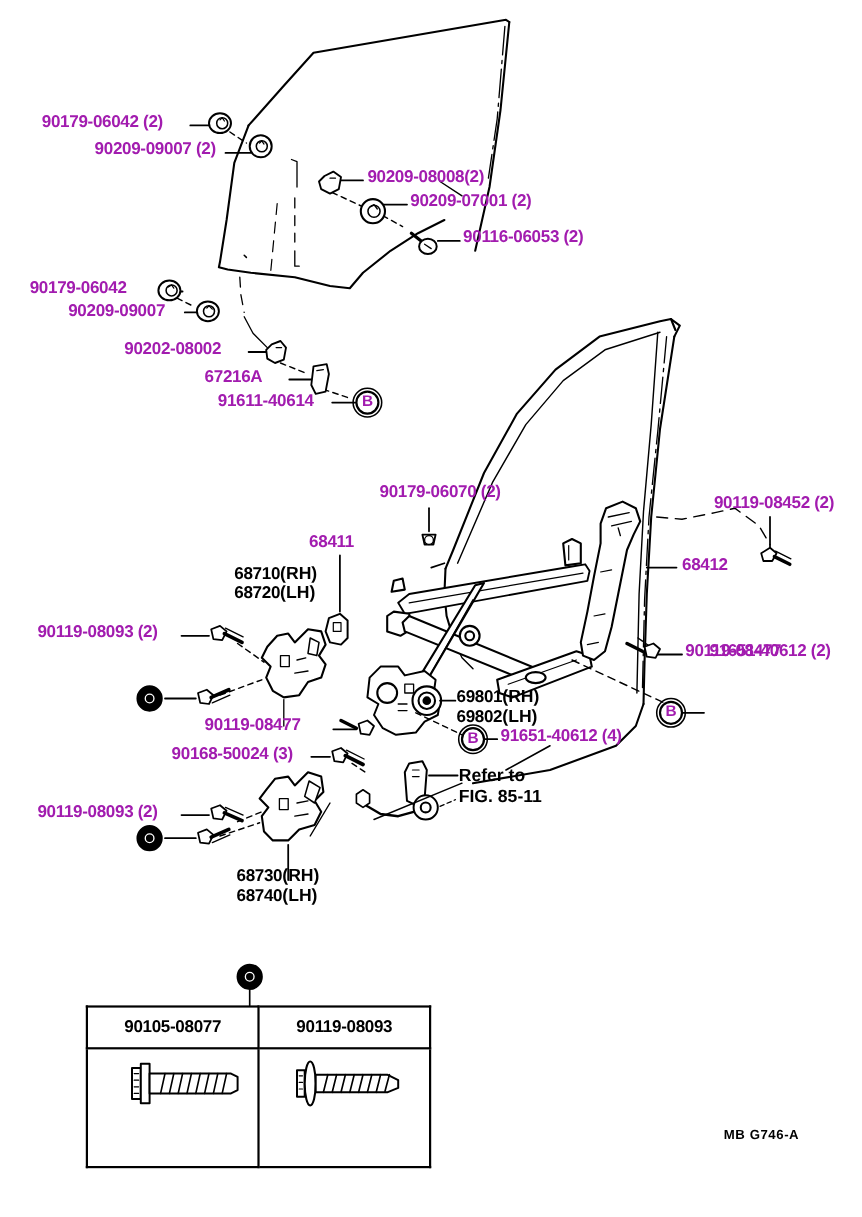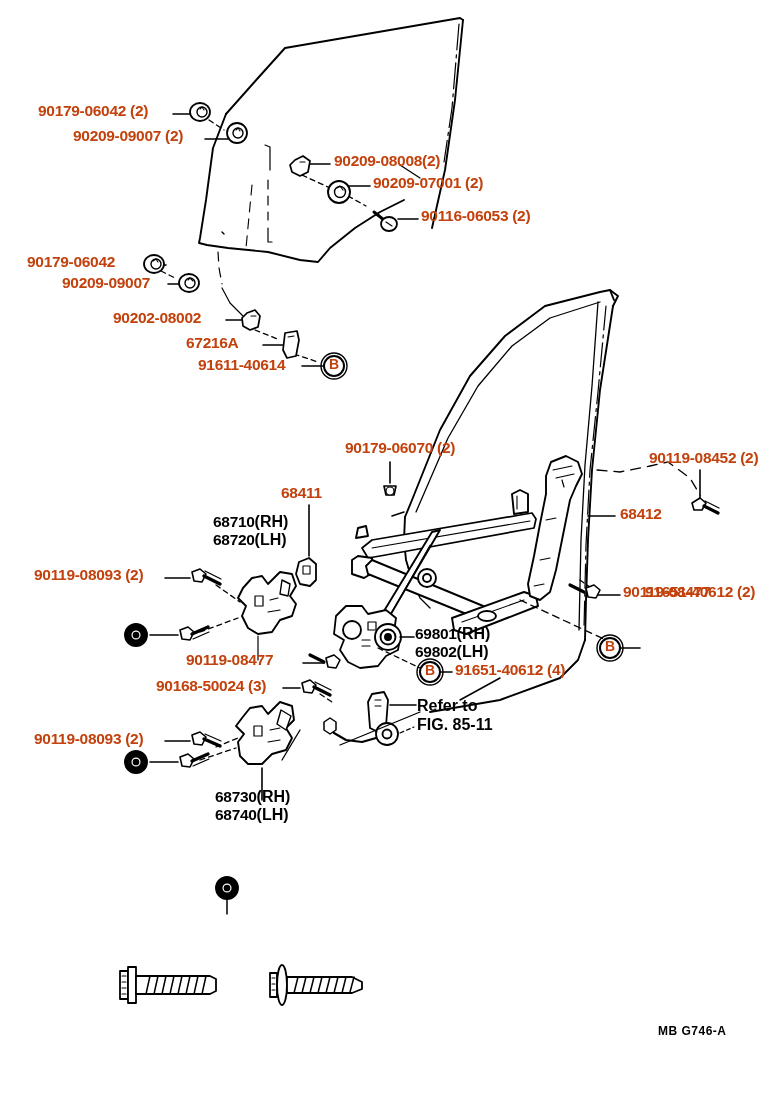--- a/index.html
+++ b/index.html
@@ -2,21 +2,21 @@
 <html><head>
 <meta charset="utf-8">
 <title>Parts Diagram</title>
 <style>
   html,body{margin:0;padding:0;background:#fff;}
   body{width:784px;height:1106px;position:relative;overflow:hidden;
        font-family:"Liberation Sans",sans-serif;color:#000;}
   #sheet{position:absolute;left:0;top:0;width:784px;height:1106px;}
   svg.layer{position:absolute;left:0;top:0;width:784px;height:1106px;}
   .lbl{position:absolute;white-space:nowrap;font-family:"Liberation Sans",sans-serif;
-       font-weight:bold;font-size:15.5px;letter-spacing:-0.3px;color:#c2410c;line-height:1.05;}
+       font-weight:bold;font-size:15.5px;letter-spacing:-0.3px;color:#a21caf;line-height:1.05;}
   .grp{position:absolute;white-space:nowrap;font-weight:bold;font-size:15.5px;
        letter-spacing:-0.3px;line-height:17.5px;}
   .suf{font-size:16px;letter-spacing:0px;font-weight:bold;}
   .foot{position:absolute;font-weight:bold;font-size:12px;letter-spacing:0.5px;}
   .tblwrap{position:absolute;}
   table.bolts{border-collapse:collapse;}
   table.bolts td{border:2px solid #000;text-align:center;vertical-align:middle;}
   td.hdr{height:34px;font-weight:bold;font-size:15.5px;letter-spacing:-0.3px;}
   td.cell{height:104px;width:152px;}
   .refblk{position:absolute;font-weight:bold;font-size:16px;line-height:19px;}
@@ -339,21 +339,21 @@
         <path d="M17,-8 L82,-8 L92,-3 L92,4 L82,8 L17,8 Z" fill="#fff" stroke-width="1.8"></path>
         <path d="M28,-8 L24,8 M36,-8 L32,8 M44,-8 L40,8 M52,-8 L48,8
                  M60,-8 L56,8 M68,-8 L64,8 M76,-8 L72,8 M84,-8 L80,7" stroke-width="1.5"></path>
       </g>
 
     </g>
   </svg>
 
   <div class="lbl" style="left:38px;top:103px;">90179-06042 (2)</div>
 
-  <div class="lbl" style="left:73px;top:128px;">90209-09007 (2)</div>
+  <div class="lbl" style="left:86px;top:128px;">90209-09007 (2)</div>
 
   <div class="lbl" style="left:334px;top:153px;">90209-08008(2)</div>
 
   <div class="lbl" style="left:373px;top:175px;">90209-07001  (2)</div>
 
   <div class="lbl" style="left:421px;top:208px;">90116-06053 (2)</div>
 
   <div class="lbl" style="left:27px;top:254px;">90179-06042</div>
 
   <div class="lbl" style="left:62px;top:275px;">90209-09007</div>
@@ -403,16 +403,30 @@
 
   <div class="refblk" style="left:417px;top:696px;">
     <div>Refer to</div>
     <div>FIG. 85-11</div>
   </div>
 
   <div class="lbl" style="left:329px;top:357px;font-size:14px;">B</div>
   <div class="lbl" style="left:425px;top:663px;font-size:14px;">B</div>
   <div class="lbl" style="left:605px;top:639px;font-size:14px;">B</div>
 
+  <div class="tblwrap" style="left:78px;top:914px;">
+    <table class="bolts">
+      <tbody>
+          <tr>
+        <td class="hdr">90105-08077</td>
+        <td class="hdr">90119-08093</td>
+      </tr>
+      <tr>
+        <td class="cell"></td>
+        <td class="cell"></td>
+      </tr>
+    </tbody>
+      </table>
+  </div>
 
   <div class="foot" style="left:658px;top:1024px;">MB  G746-A</div>
 
 </div>
 
 </body></html>

